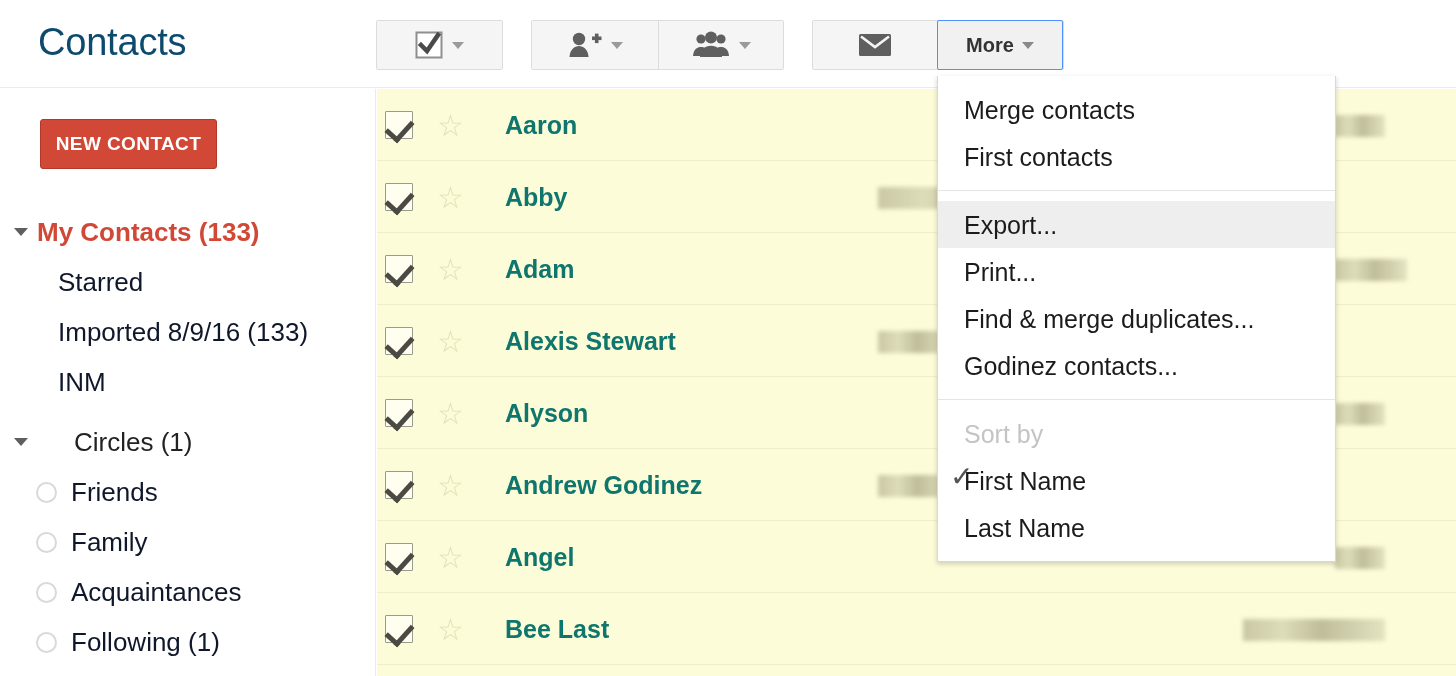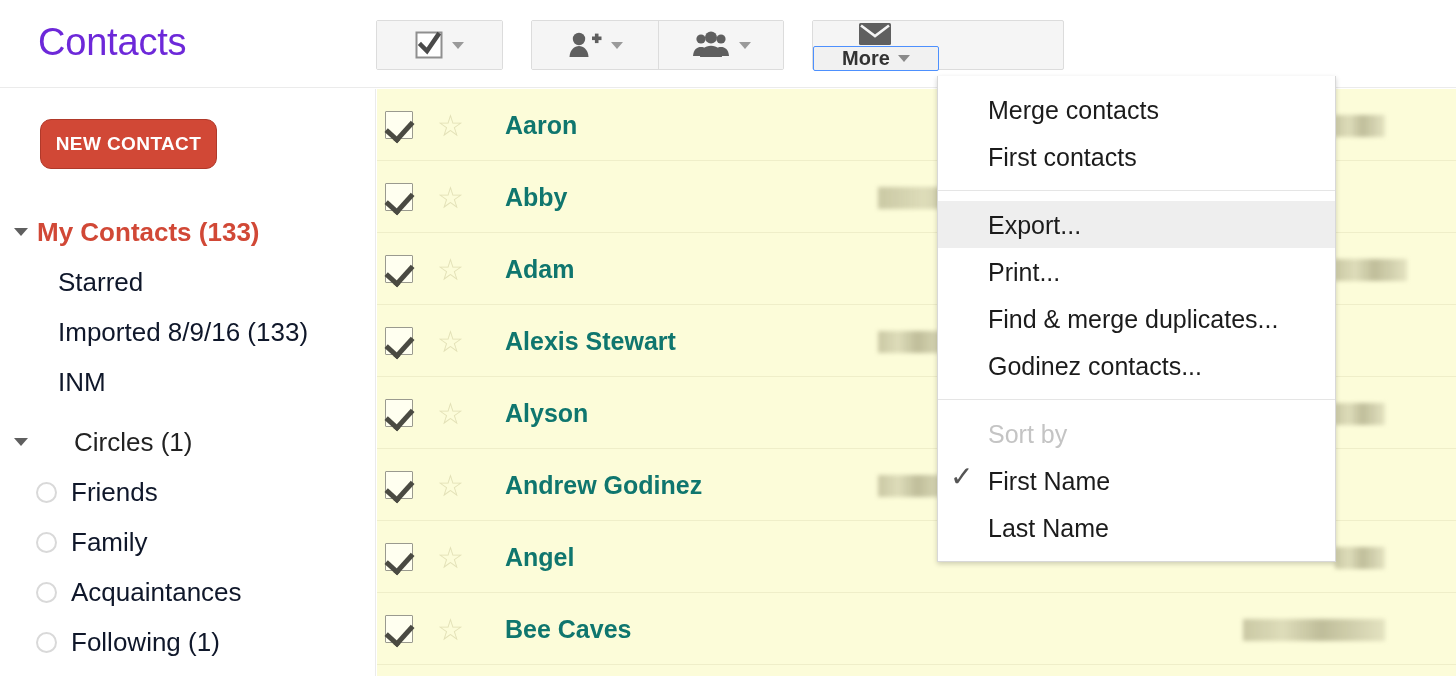--- a/index.html
+++ b/index.html
@@ -16,21 +16,21 @@
 
   
   #header {
     position: absolute; left: 0; top: 0; width: 1456px; height: 88px;
     background: #ffffff;
     border-bottom: 1px solid #ebebeb;
   }
   #app-title {
     position: absolute; left: 38px; top: 18px;
     font-size: 38px; line-height: 48px; font-weight: 400;
-    color: #6d28d9; letter-spacing: -0.2px; text-align: center;
+    color: #0c4a6e; letter-spacing: -0.2px; text-align: center;
   }
 
   
   #toolbar { position: absolute; left: 376px; top: 20px; height: 50px; }
   .tb-group {
     position: absolute; top: 0; height: 50px;
     display: flex; align-items: stretch;
     border: 1px solid #dcdcdc; border-radius: 2px;
     background: #f5f5f5;
   }
@@ -44,21 +44,21 @@
     width: 0; height: 0; margin-left: 9px;
     border-left: 6px solid transparent;
     border-right: 6px solid transparent;
     border-top: 7px solid #9a9a9a;
   }
   .icon-svg { display: block; }
 
   
   #grp-select { left: 0; width: 127px; }
   #grp-add    { left: 155px; width: 253px; }
-  #grp-right  { left: 436px; width: 252px; background: #f5f5f5; flex-direction: column; }
+  #grp-right  { left: 436px; width: 252px; background: #f5f5f5; }
 
   #btn-select { width: 125px; }
   #btn-add-contact { width: 126px; }
   #btn-add-group { width: 125px; }
   #btn-mail { width: 124px; }
 
   
   #btn-more {
     width: 126px;
     background: #f1f1f1;
@@ -75,21 +75,21 @@
 
   
   #sidebar {
     position: absolute; left: 0; top: 89px; width: 376px; height: 587px;
     background: #ffffff;
     border-right: 1px solid #ebebeb;
   }
   #new-contact-btn {
     position: absolute; left: 40px; top: 30px;
     width: 177px; height: 50px;
-    background: #d14836; border: 1px solid #b0392a; border-radius: 11px;
+    background: #d14836; border: 1px solid #b0392a; border-radius: 3px;
     color: #ffffff; font-size: 19px; font-weight: bold; letter-spacing: 0.4px;
     display: flex; align-items: center; justify-content: center;
     cursor: pointer;
   }
   #nav { position: absolute; left: 0; top: 118px; width: 376px; }
   .nav-group-head {
     position: relative; height: 50px; display: flex; align-items: center;
     padding-left: 14px; cursor: pointer;
   }
   .tri {
@@ -164,21 +164,21 @@
     width: 399px;
     background: #ffffff;
     border: 1px solid #d8d8d8;
     border-top: none;
     box-shadow: 0 2px 5px rgba(0,0,0,0.18);
     padding: 10px 0 10px 0;
     z-index: 50;
   }
   .menu-item {
     height: 47px; display: flex; align-items: center;
-    padding-left: 50px;
+    padding-left: 26px;
     font-size: 25px; color: #1b1b1b; line-height: 30px;
     cursor: pointer;
     position: relative;
   }
   .menu-item.highlight { background: #eeeeee; }
   .menu-item.disabled { color: #c4c4c4; cursor: default; }
   .menu-sep { height: 1px; background: #e5e5e5; margin: 10px 0; }
   .menu-item .tick {
     position: absolute; left: 12px; top: 7px;
     width: 26px; height: 26px; color: #555; font-size: 28px; line-height: 26px;
@@ -332,21 +332,21 @@
       </div>
       <div class="row">
         <span class="chk"></span>
         <span class="star">☆</span>
         <span class="name">Angel</span>
         <span class="blur" style="left:958px; width:50px; top:26px;"></span>
       </div>
       <div class="row">
         <span class="chk"></span>
         <span class="star">☆</span>
-        <span class="name">Bee Caves</span>
+        <span class="name">Bee Last</span>
         <span class="blur" style="left:866px; width:142px; top:26px;"></span>
       </div>
     </div>
 
   <div id="more-menu">
       <div class="menu-item">
         <span>Merge contacts</span>
       </div>
       <div class="menu-item">
         <span>First contacts</span>

